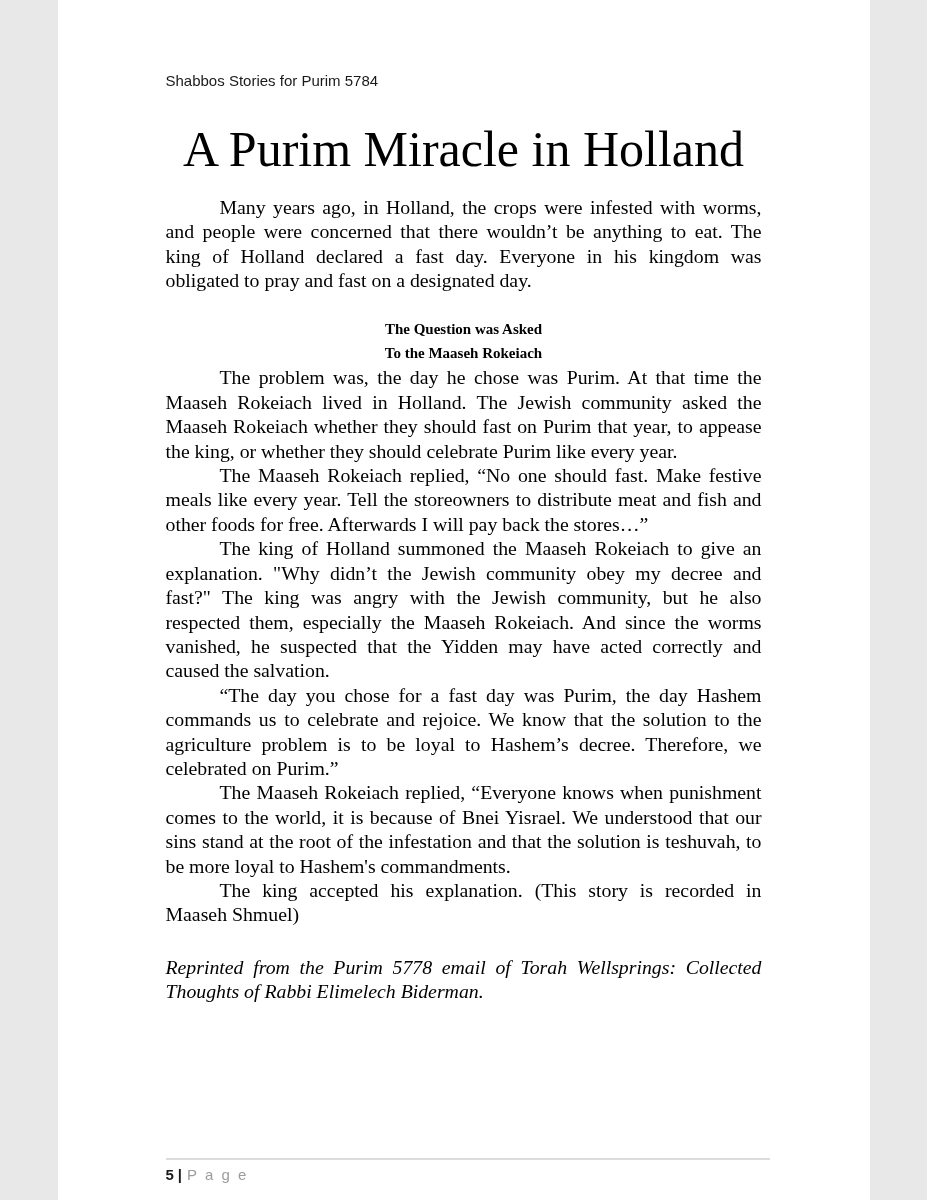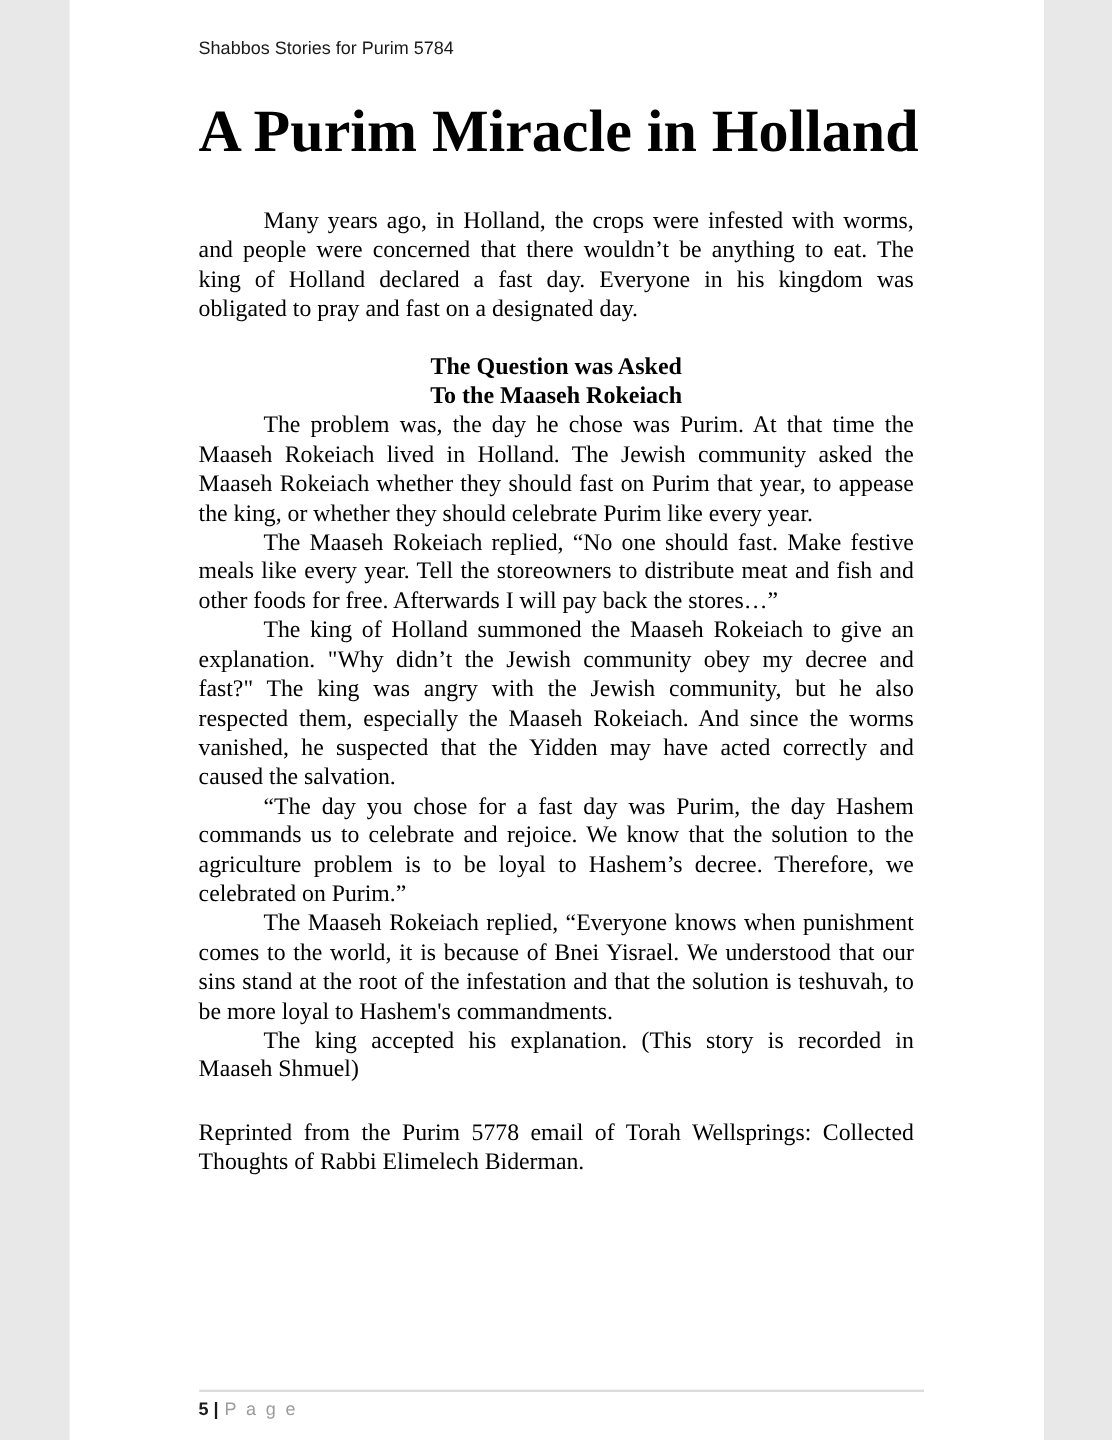--- a/index.html
+++ b/index.html
@@ -3,58 +3,59 @@
 <meta charset="utf-8">
 <style>
   html, body { margin: 0; padding: 0; background: #e8e8e8; }
   .page {
     position: relative;
     width: 812px;
     height: 1200px;
     margin: 0 auto;
     background: #ffffff;
     box-sizing: border-box;
-    padding: 32px 108px 0 108px;
+    padding: 72px 108px 0 108px;
     overflow: hidden;
     color: #000000;
   }
   .running-header {
     font-family: "Liberation Sans", sans-serif;
     font-size: 15px;
     color: #1a1a1a;
     line-height: 18px;
   }
   .doc-title {
     font-family: "Liberation Serif", serif;
-    font-weight: bold;
+    font-weight: normal;
     font-size: 50px;
     line-height: 58px;
     text-align: center;
     margin: 30px 0 0 0;
     white-space: nowrap;
   }
   .content {
-    margin-top: 34px;
+    margin-top: 17px;
     font-family: "Liberation Serif", serif;
     font-size: 19.8px;
     line-height: 24.4px;
   }
   .content p { margin: 0; }
   .content p.paragraph {
     text-indent: 54px;
     text-align: justify;
   }
   .content p.heading {
     margin-top: 24px;
     font-weight: bold;
     text-align: center;
-    font-size: 20px;
+    font-size: 15px;
   }
   .content p.attribution {
     margin-top: 28px;
+    font-style: italic;
     text-align: justify;
   }
   .footer {
     position: absolute;
     left: 108px;
     right: 100px;
     top: 1158px;
   }
   .footer-rule {
     border-top: 2px solid #dcdcdc;

